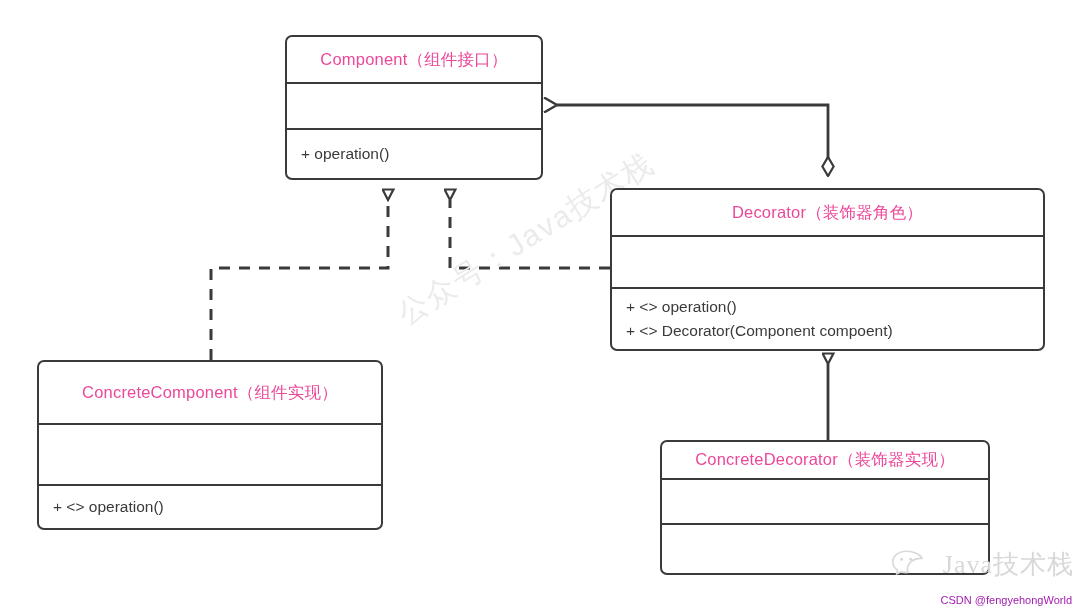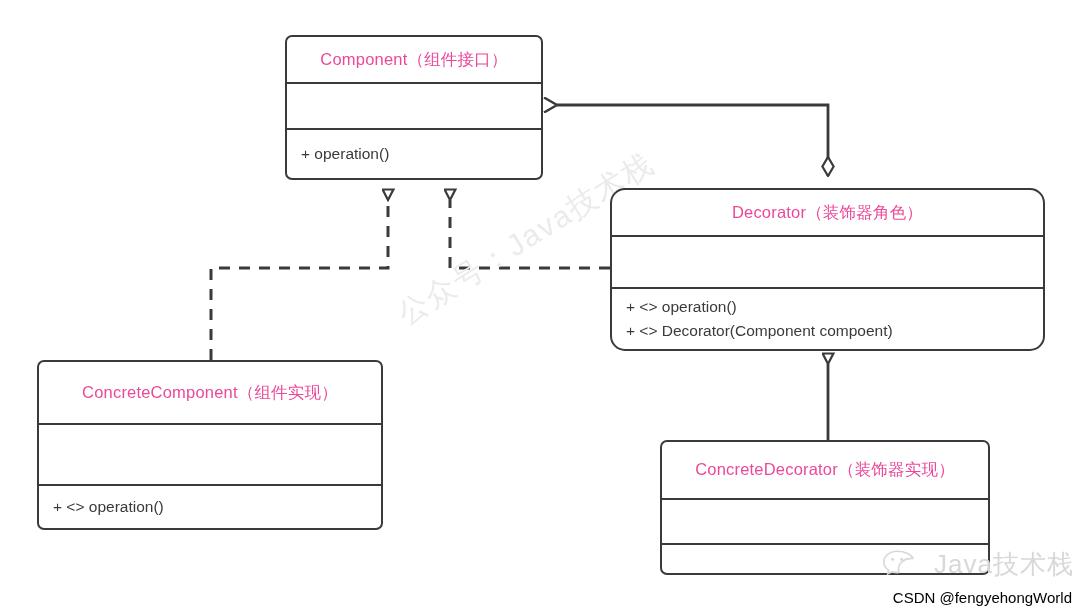--- a/index.html
+++ b/index.html
@@ -88,33 +88,34 @@
   }
   #watermark-corner {
     position: absolute;
     right: 6px;
     bottom: 28px;
     display: flex;
     align-items: center;
     gap: 12px;
     z-index: 5;
     user-select: none;
+    font-family: Liberation Serif, serif;
   }
   #watermark-corner .wm-text {
     font-size: 26px;
     color: #d8d8d8;
     letter-spacing: 1px;
     white-space: nowrap;
   }
   #credit-line {
     position: absolute;
     right: 8px;
     bottom: 4px;
-    font-size: 15px;
-    color: #000000;
+    font-size: 11px;
+    color: #a21caf;
     white-space: nowrap;
     z-index: 5;
     user-select: none;
   }
 </style>
 </head>
 <body>
 
 <div id="diagram-canvas">
 
@@ -155,39 +156,39 @@
   </svg>
 
   <div class="uml-class" id="class-component" style="left:285px; top:35px; width:258px; height:145px;">
     <div class="compartment cmp-title" style="height:45px;">Component（组件接口）</div>
     <div class="compartment cmp-attrs" style="height:46px;"></div>
     <div class="compartment cmp-ops">
       <div class="op-line">+ operation()</div>
     </div>
   </div>
 
-  <div class="uml-class" id="class-decorator" style="left:610px; top:188px; width:435px; height:163px;border-radius:15px;">
+  <div class="uml-class" id="class-decorator" style="left:610px; top:188px; width:435px; height:163px;">
     <div class="compartment cmp-title" style="height:45px;">Decorator（装饰器角色）</div>
     <div class="compartment cmp-attrs" style="height:52px;"></div>
     <div class="compartment cmp-ops">
       <div class="op-line">+ &lt;&gt; operation()</div>
       <div class="op-line">+ &lt;&gt; Decorator(Component compoent)</div>
     </div>
   </div>
 
   <div class="uml-class" id="class-concrete-component" style="left:37px; top:360px; width:346px; height:170px;">
     <div class="compartment cmp-title" style="height:61px;">ConcreteComponent（组件实现）</div>
     <div class="compartment cmp-attrs" style="height:61px;"></div>
     <div class="compartment cmp-ops">
       <div class="op-line">+ &lt;&gt; operation()</div>
     </div>
   </div>
 
   <div class="uml-class" id="class-concrete-decorator" style="left:660px; top:440px; width:330px; height:135px;">
-    <div class="compartment cmp-title" style="height:56px;">ConcreteDecorator（装饰器实现）</div>
+    <div class="compartment cmp-title" style="height:36px;">ConcreteDecorator（装饰器实现）</div>
     <div class="compartment cmp-attrs" style="height:45px;"></div>
     <div class="compartment cmp-ops ops-empty"></div>
   </div>
 
   <div id="watermark-corner">
     <svg width="40" height="34" viewBox="0 0 40 34">
       <path d="M15.2 3.2 C7.6 3.2 1.8 8.2 1.8 14 c0 3.3 1.9 6.2 4.9 8.1 l-1.2 4 4.5-2.3
                c1.6 .5 3.3 .8 5.2 .8 .6 0 1.2 0 1.8-.1 -.4-1.1-.6-2.2-.6-3.4
                0-5.9 5.9-10.7 13.2-10.7 .5 0 1 0 1.5 .1 C29.8 6.9 23.2 3.2 15.2 3.2 Z" fill="none" stroke="#d8d8d8" stroke-width="1.6" stroke-linejoin="round"></path>
       <circle cx="10.6" cy="11.2" r="1.5" fill="#d8d8d8"></circle>

